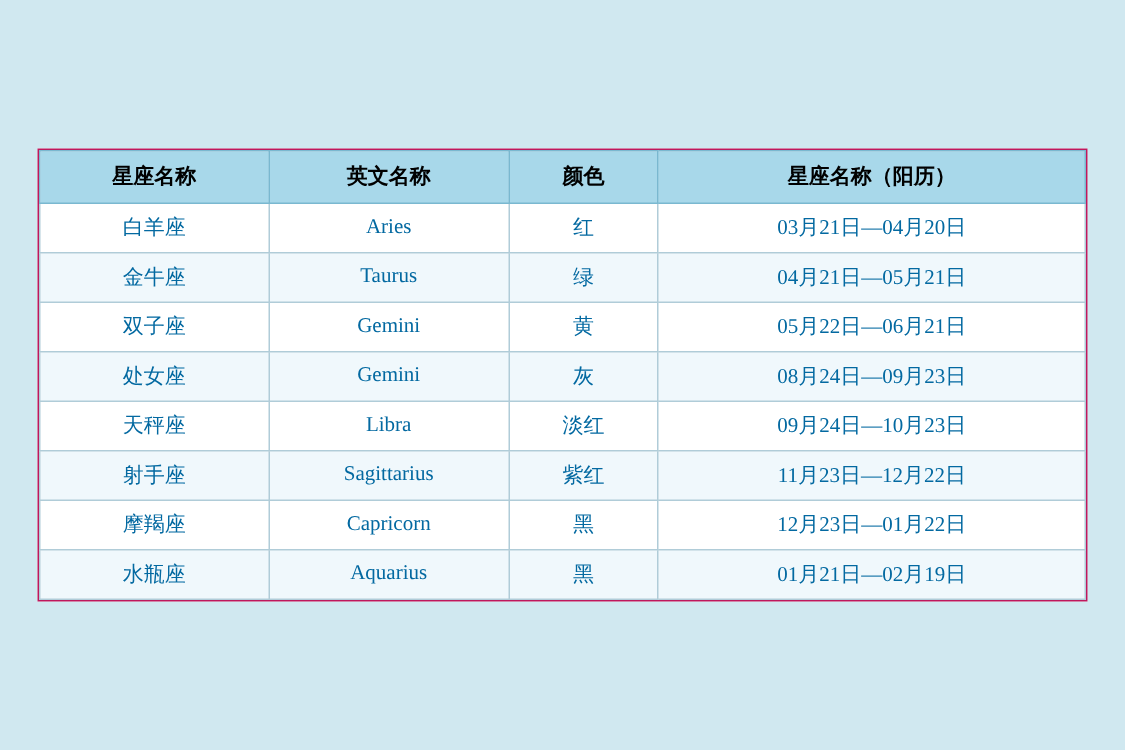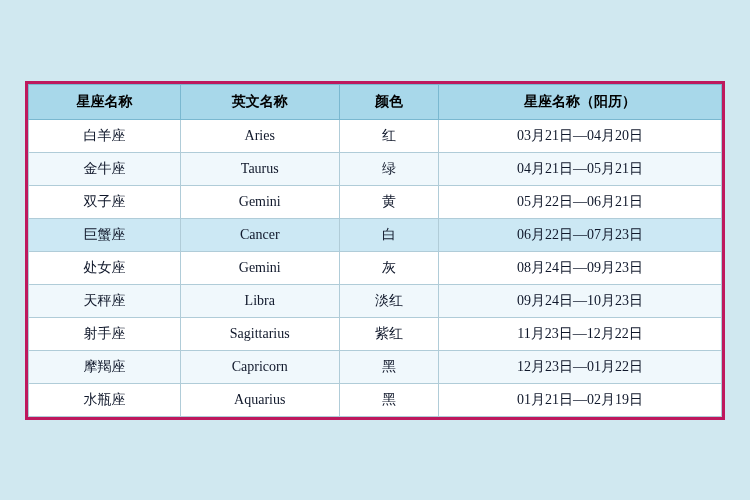--- a/index.html
+++ b/index.html
@@ -14,21 +14,21 @@
       background-color: #d0e8f0;
       display: flex;
       align-items: center;
       justify-content: center;
       font-family: 'SimSun', '宋体', serif;
       font-size: 14px;
     }
 
     .table-container {
       background-color: #ffffff;
-      border: 3px solid #be185d;
+      border: 1px solid #be185d;
       width: 700px;
     }
 
     table {
       width: 100%;
       border-collapse: collapse;
     }
 
     thead tr {
       background-color: #a8d8ea;
@@ -47,21 +47,21 @@
     }
 
     tbody tr:nth-child(even) {
       background-color: #f0f8fc;
     }
 
     tbody td {
       border: 1px solid #b0ccd8;
       padding: 7px 12px;
       text-align: center;
-      color: #0f172a;
+      color: #0369a1;
     }
 
     .highlight-row {
       background-color: #cce8f4 !important;
     }
   </style>
 </head>
 <body>
 
 <div class="table-container">
@@ -86,26 +86,20 @@
           <td>Taurus</td>
           <td>绿</td>
           <td>04月21日—05月21日</td>
         </tr>
         <tr>
           <td>双子座</td>
           <td>Gemini</td>
           <td>黄</td>
           <td>05月22日—06月21日</td>
         </tr>
-        <tr class="highlight-row">
-          <td>巨蟹座</td>
-          <td>Cancer</td>
-          <td>白</td>
-          <td>06月22日—07月23日</td>
-        </tr>
         <tr>
           <td>处女座</td>
           <td>Gemini</td>
           <td>灰</td>
           <td>08月24日—09月23日</td>
         </tr>
         <tr>
           <td>天秤座</td>
           <td>Libra</td>
           <td>淡红</td>

